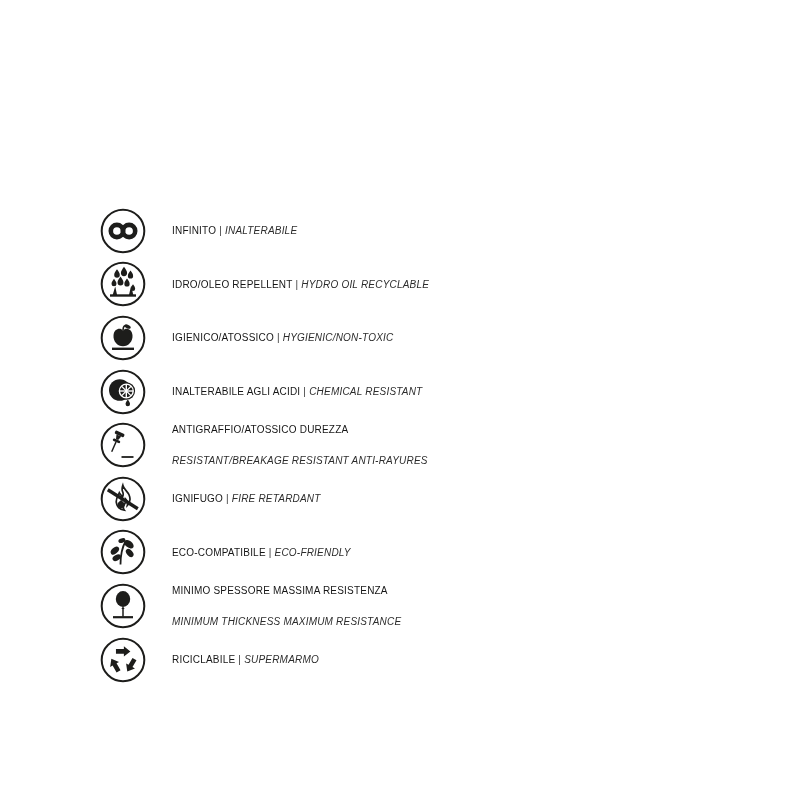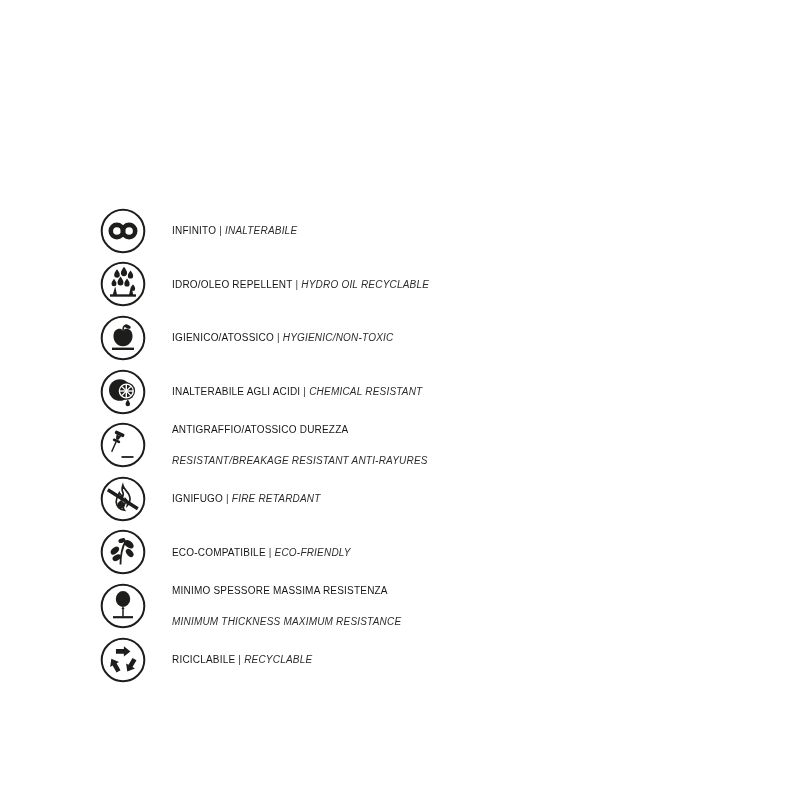--- a/index.html
+++ b/index.html
@@ -181,18 +181,18 @@
         <svg viewBox="0 0 46 46" width="46" height="46">
           <circle cx="23" cy="23" r="21.3" fill="none" stroke="#1d1d1b" stroke-width="2"></circle>
           <g transform="translate(23,23.6)" fill="#1d1d1b">
             <path transform="translate(0,-9.2) scale(0.88)" d="M-8,-2.6 L1,-2.6 L1,-5.8 L8.4,0 L1,5.8 L1,2.6 L-8,2.6 Z"></path>
             <path transform="rotate(120) translate(0,-9.2) scale(0.88)" d="M-8,-2.6 L1,-2.6 L1,-5.8 L8.4,0 L1,5.8 L1,2.6 L-8,2.6 Z"></path>
             <path transform="rotate(240) translate(0,-9.2) scale(0.88)" d="M-8,-2.6 L1,-2.6 L1,-5.8 L8.4,0 L1,5.8 L1,2.6 L-8,2.6 Z"></path>
           </g>
         </svg>
       </div>
       <div class="feature-text">
-        <span class="lbl">RICICLABILE</span><span class="sep">|</span><span class="trn">RECYCLABLE</span>
+        <span class="lbl">RICICLABILE</span><span class="sep">|</span><span class="trn">SUPERMARMO</span>
       </div>
     </div>
 
   </div>
 </div>
 
 </body></html>

